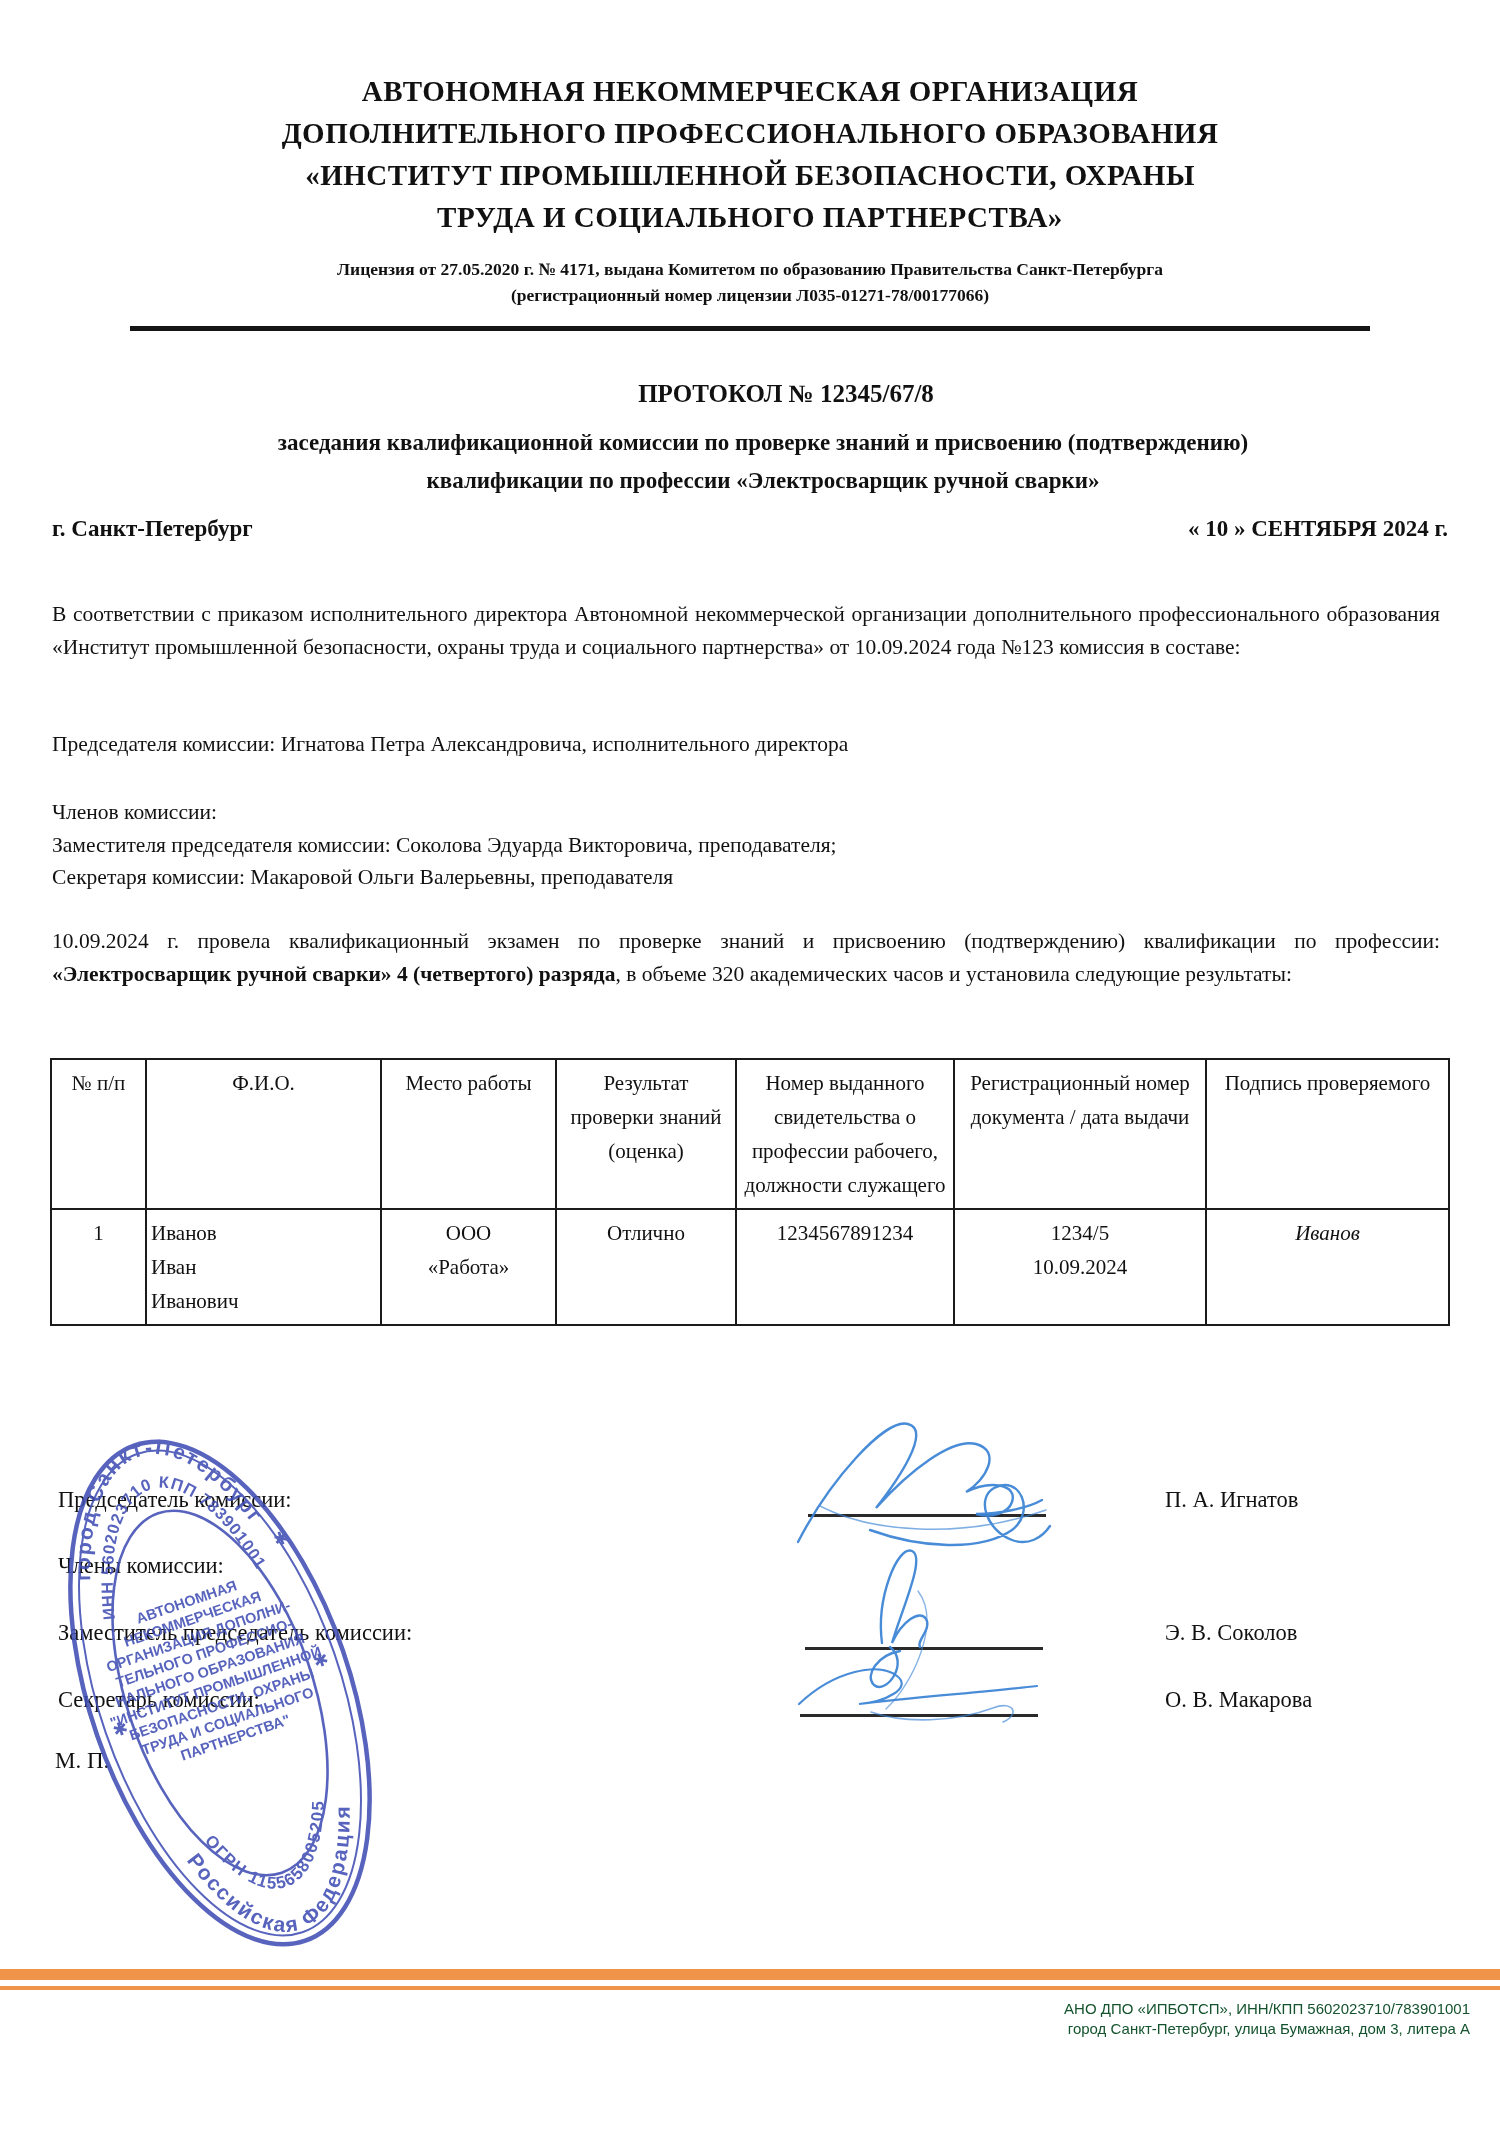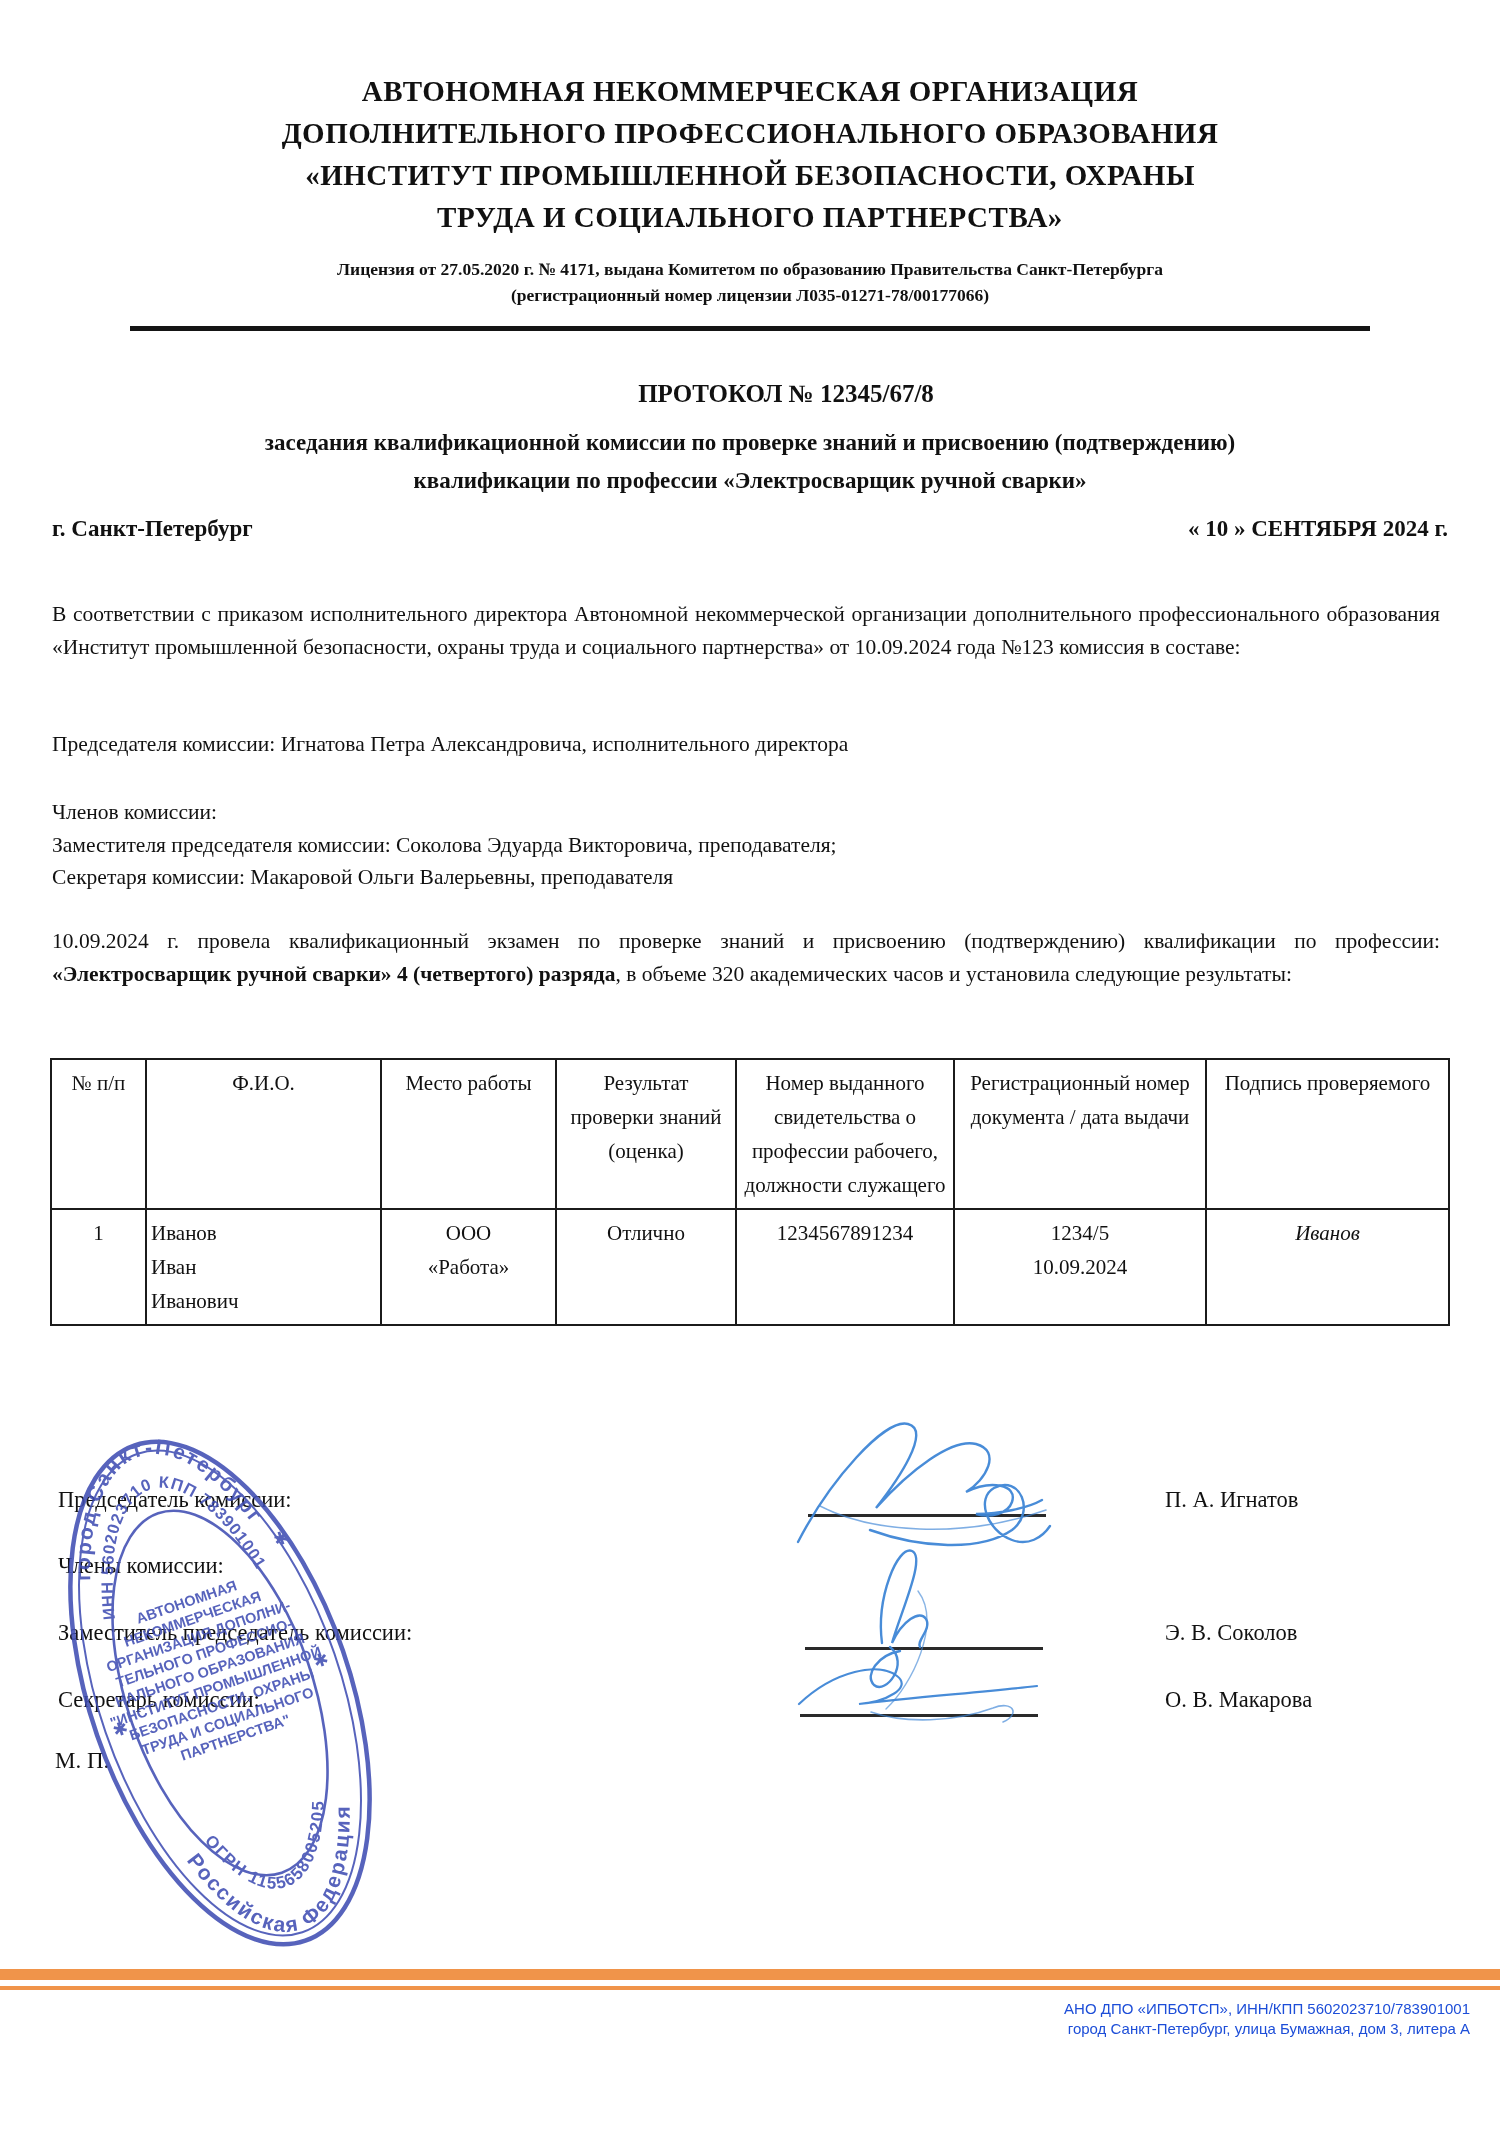--- a/index.html
+++ b/index.html
@@ -6,21 +6,21 @@
   .page{position:relative;width:1500px;height:2141px;background:#fff;overflow:hidden;
         font-family:"Liberation Serif","DejaVu Serif",serif;color:#111;}
   .center{text-align:center;}
   .doc-title{position:absolute;top:70px;left:100px;width:1300px;
              font-size:29px;font-weight:bold;line-height:42px;letter-spacing:.5px;}
   .license{position:absolute;top:256px;left:130px;width:1240px;
            font-size:17.5px;font-weight:bold;line-height:26px;}
   .rule{position:absolute;top:326px;left:130px;width:1240px;height:5px;background:#151515;}
   .protocol-title{position:absolute;top:380px;left:0;width:1500px;
                   font-size:25px;font-weight:bold;padding-left:36px;}
-  .protocol-subtitle{position:absolute;top:424px;left:60px;width:1380px;
+  .protocol-subtitle{position:absolute;top:424px;left:73px;width:1380px;
                      font-size:23px;font-weight:bold;line-height:38px;}
   .city-date{position:absolute;top:516px;left:52px;width:1396px;
              font-size:23px;font-weight:bold;display:flex;justify-content:space-between;}
   .para{position:absolute;left:52px;width:1388px;font-size:21.5px;line-height:33px;
         text-align:justify;}
   .p1{top:598px;}
   .line-text{position:absolute;left:52px;width:1388px;font-size:21.5px;line-height:33px;}
   .chairman-line{top:728px;}
   .members-head{top:796px;}
   .deputy-line{top:829px;}
@@ -38,21 +38,21 @@
   .sig-label{position:absolute;left:58px;font-size:22.5px;}
   .sig-name{position:absolute;left:1165px;font-size:22.5px;}
   .sig-line{position:absolute;height:2.5px;background:#2a2a2a;width:238px;}
   .mp{position:absolute;left:55px;top:1748px;font-size:23px;}
   .stamp-svg{position:absolute;left:60px;top:1428px;opacity:.87;pointer-events:none;}
   .sign-svg{position:absolute;pointer-events:none;}
   .bar-thick{position:absolute;top:1969px;left:0;width:1500px;height:11px;}
   .bar-thin{position:absolute;top:1986px;left:0;width:1500px;height:4px;}
   .footer-text{position:absolute;top:1999px;right:30px;width:700px;text-align:right;
                font-family:"Liberation Sans","DejaVu Sans",sans-serif;
-               font-size:15px;line-height:19.5px;color:#1d4ed8;}
+               font-size:15px;line-height:19.5px;color:#14532d;}
 </style>
 </head>
 <body>
 
 <div class="page">
 
   <div class="doc-title center">
     <div>АВТОНОМНАЯ НЕКОММЕРЧЕСКАЯ ОРГАНИЗАЦИЯ</div>
     <div>ДОПОЛНИТЕЛЬНОГО ПРОФЕССИОНАЛЬНОГО ОБРАЗОВАНИЯ</div>
     <div>«ИНСТИТУТ ПРОМЫШЛЕННОЙ БЕЗОПАСНОСТИ, ОХРАНЫ</div>

